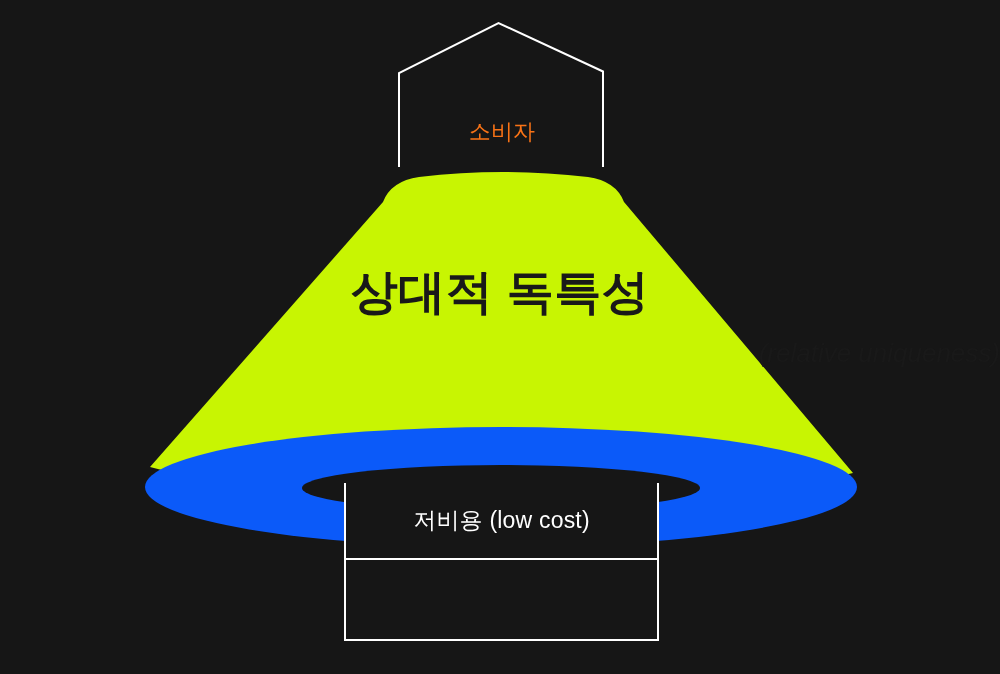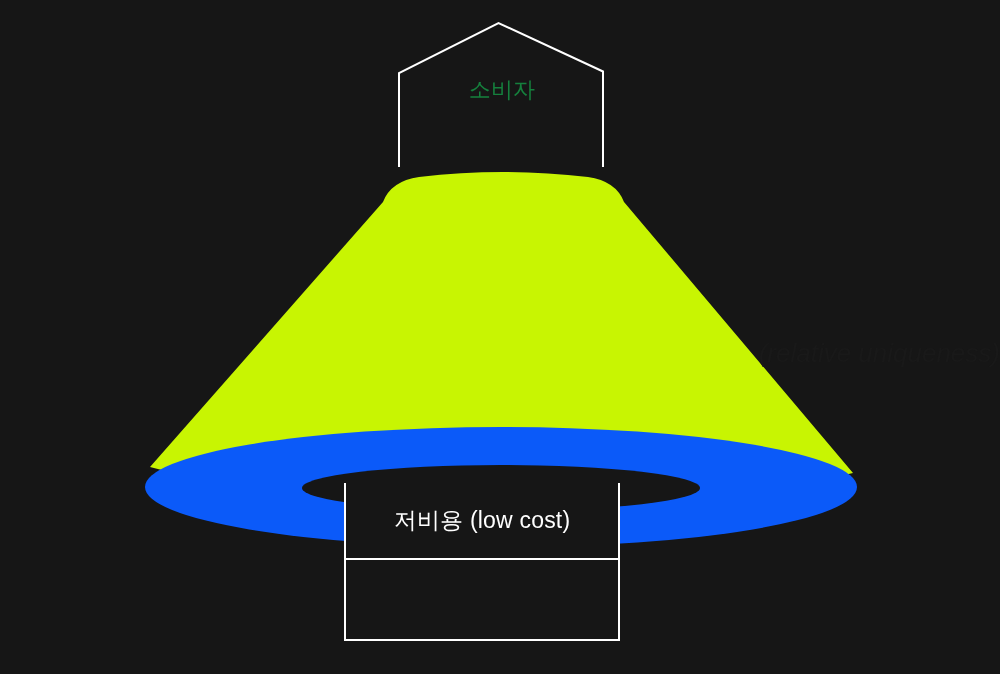--- a/index.html
+++ b/index.html
@@ -51,21 +51,21 @@
     font-size: 26px;
     font-weight: 500;
     line-height: 28px;
     font-style: italic;
   }
 
   .base-box {
     position: absolute;
     left: 344px;
     top: 483px;
-    width: 276px;
+    width: 315px;
     height: 158px;
     border: 2px solid #fff;
     border-top: none;
   }
 
   .base-box .row {
     height: 77px;
     display: flex;
     align-items: center;
     justify-content: center;
@@ -94,24 +94,25 @@
              Q 616 181 624 202
              L 853 473
              Q 500 560 150 467
              Z" fill="#c8f502"></path>
 
     <ellipse cx="501" cy="487" rx="356" ry="60" fill="#0b5af9"></ellipse>
 
     <ellipse cx="501" cy="488" rx="199" ry="23" fill="#161616"></ellipse>
   </svg>
 
-  <div class="house-label" style="color: #15803d;">
+  <div class="house-label" style="color: #f97316; margin-top: 42px;">
     <div>소비자</div>
   </div>
 
+  <div class="cone-title" style="color: rgb(25, 25, 25);">상대적 독특성</div>
 
   <div class="cone-subtitle" style="color: rgb(25, 25, 25);">(relative uniqueness)</div>
 
   <div class="base-box" style="background-color: rgb(22, 22, 22);">
     <div class="row row--divided" style="color: rgb(255, 255, 255);">
       <span>저비용 (low cost)</span>
     </div>
   </div>
 
 </div>

